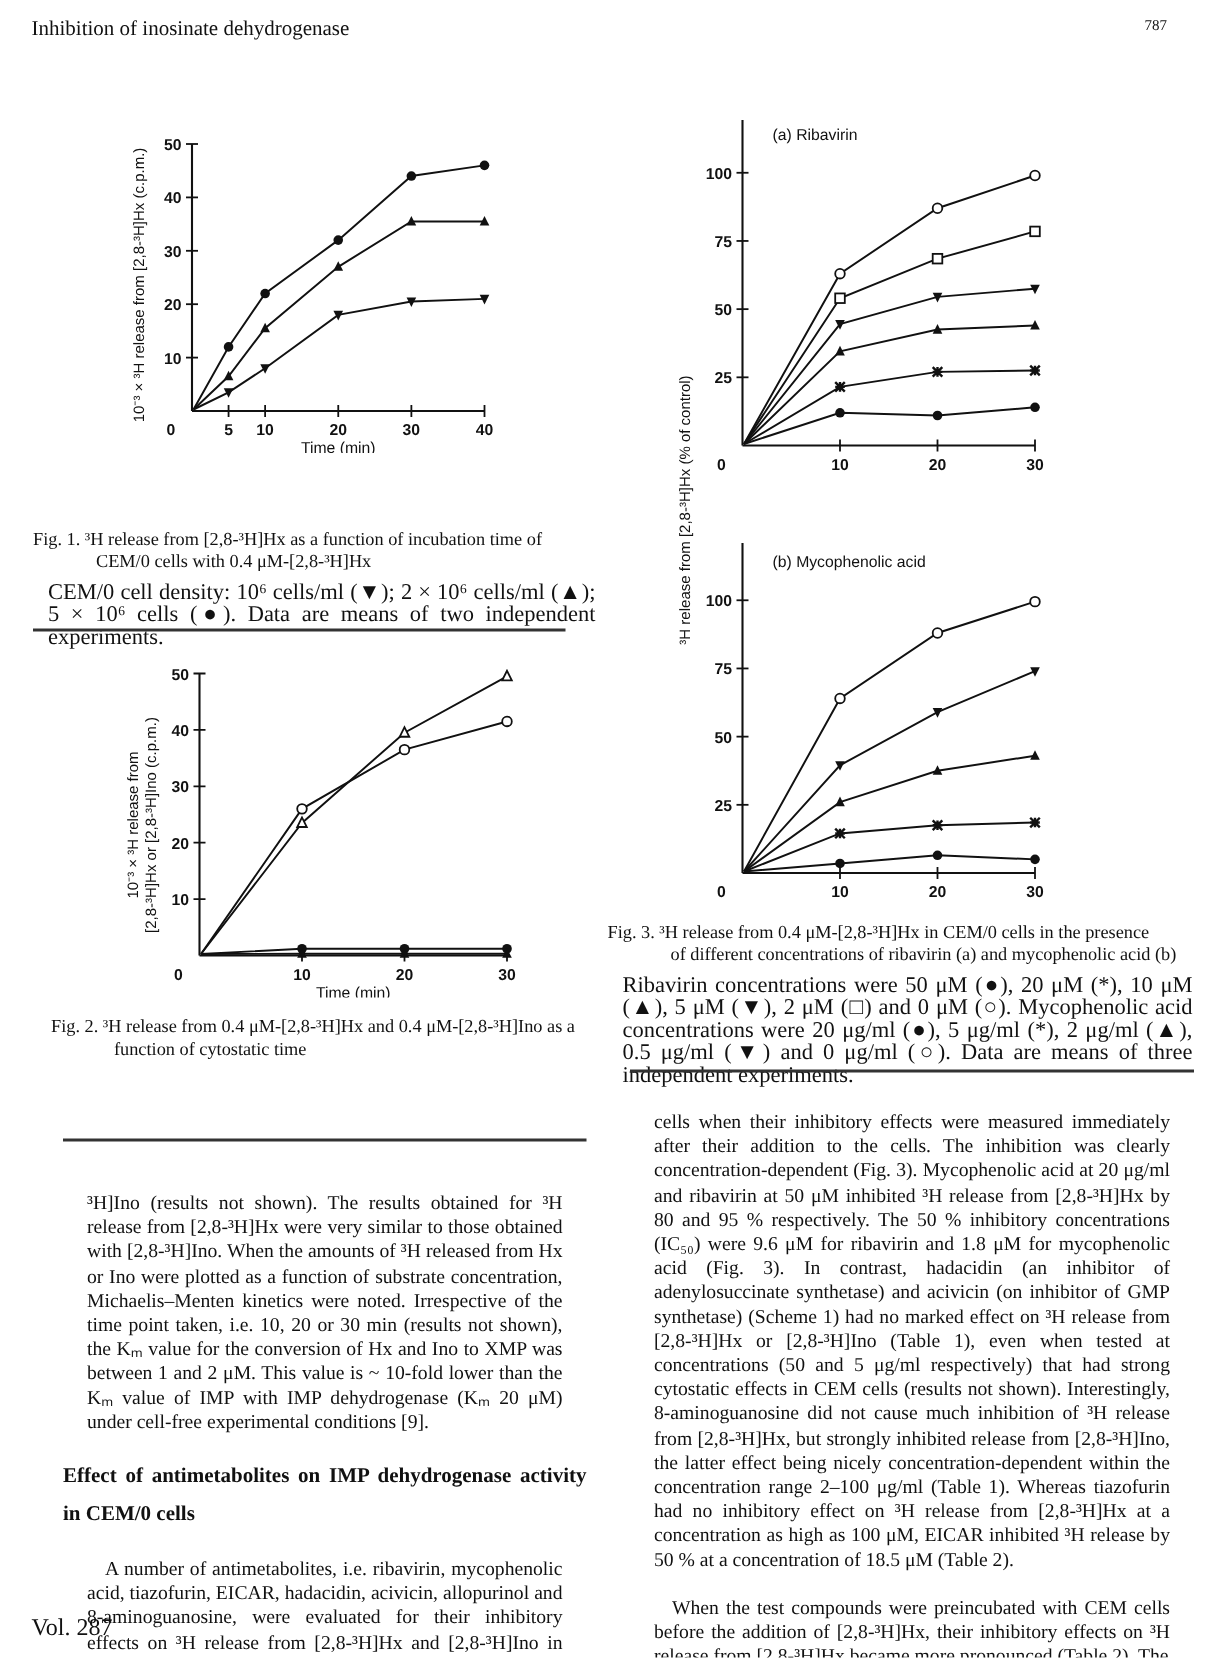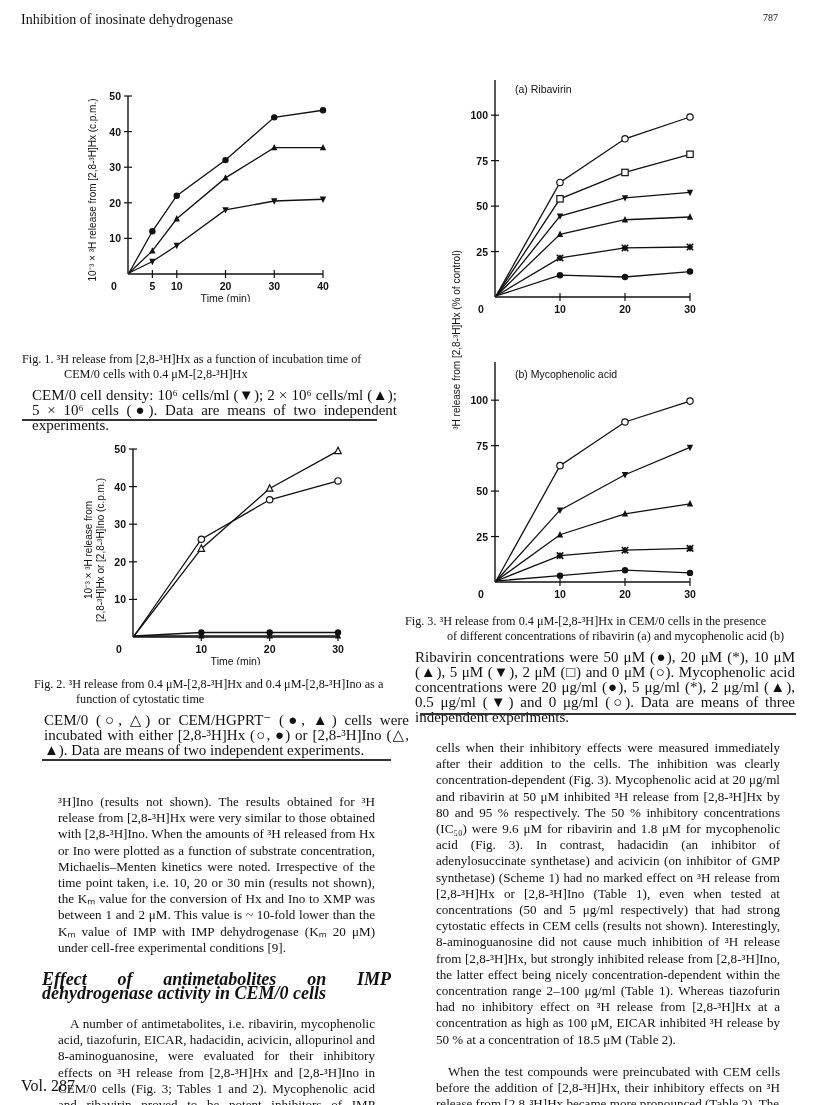--- a/index.html
+++ b/index.html
@@ -6,21 +6,21 @@
   body{width:816px;height:1105px;position:relative;overflow:hidden;font-family:"Liberation Serif",serif;color:#111;}
   .abs{position:absolute;}
   .runhead{left:21px;top:12px;font-size:14px;}
   .pagenum{left:763px;top:12px;font-size:10px;}
   .cap-title{font-weight:normal;font-size:12.2px;line-height:15px;}
   .cap-title .hang{display:block;padding-left:42px;}
   .cap-body{font-size:15px;line-height:15px;}
   .body-text{font-size:13.1px;line-height:16.2px;text-align:justify;}
   .body-text p{margin:16px;}
   .indent{text-indent:12px;}
-  .heading{font-weight:bold;font-size:18px;line-height:14px;font-style:italic;}
+  .heading{font-weight:bold;font-size:14px;line-height:25px;}
   .rule{height:2px;background:#333;}
   svg text{font-family:"Liberation Sans",sans-serif;}
   .vol{left:21px;top:1077px;font-size:16px;}
 </style>
 </head>
 <body>
 
 <div class="abs runhead">Inhibition of inosinate dehydrogenase</div>
 <div class="abs pagenum">787</div>
 
@@ -123,21 +123,20 @@
       <polygon points="214.66666666666666,192.17200000000003 211.46666666666667,198.572 217.86666666666665,198.572" fill="#111"></polygon>
       <polygon points="283,192.17200000000003 279.8,198.572 286.2,198.572" fill="#111"></polygon>
     </g>
   </svg>
 
 <div class="abs" style="left:34px;top:677px;width:375px;">
   <div class="cap-title">
     <span>Fig. 2. ³H release from 0.4 μM-[2,8-³H]Hx and 0.4 μM-[2,8-³H]Ino as a</span>
     <span class="hang">function of cytostatic time</span>
   </div>
-  <div class="cap-body" style="margin-top:6px;padding-left:10px;text-align:justify;">CEM/0 (○, △) or CEM/HGPRT⁻ (●, ▲) cells were incubated with either [2,8-³H]Hx (○, ●) or [2,8-³H]Ino (△, ▲). Data are means of two independent experiments.</div>
 </div>
 
 <div class="abs rule" style="left:42px;top:759px;width:349px;"></div>
 
 <div class="abs body-text" style="left:42px;top:778px;width:349px;">
   <p>³H]Ino (results not shown). The results obtained for ³H release from [2,8-³H]Hx were very similar to those obtained with [2,8-³H]Ino. When the amounts of ³H released from Hx or Ino were plotted as a function of substrate concentration, Michaelis–Menten kinetics were noted. Irrespective of the time point taken, i.e. 10, 20 or 30 min (results not shown), the Kₘ value for the conversion of Hx and Ino to XMP was between 1 and 2 μM. This value is ~ 10-fold lower than the Kₘ value of IMP with IMP dehydrogenase (Kₘ 20 μM) under cell-free experimental conditions [9].</p>
   <div class="heading" style="margin-top:10px;margin-bottom:4px;">Effect of antimetabolites on IMP dehydrogenase activity in CEM/0 cells</div>
   <p class="indent">A number of antimetabolites, i.e. ribavirin, mycophenolic acid, tiazofurin, EICAR, hadacidin, acivicin, allopurinol and 8-aminoguanosine, were evaluated for their inhibitory effects on ³H release from [2,8-³H]Hx and [2,8-³H]Ino in CEM/0 cells (Fig. 3; Tables 1 and 2). Mycophenolic acid and ribavirin proved to be potent inhibitors of IMP dehydrogenase in intact CEM</p>
 </div>
 

